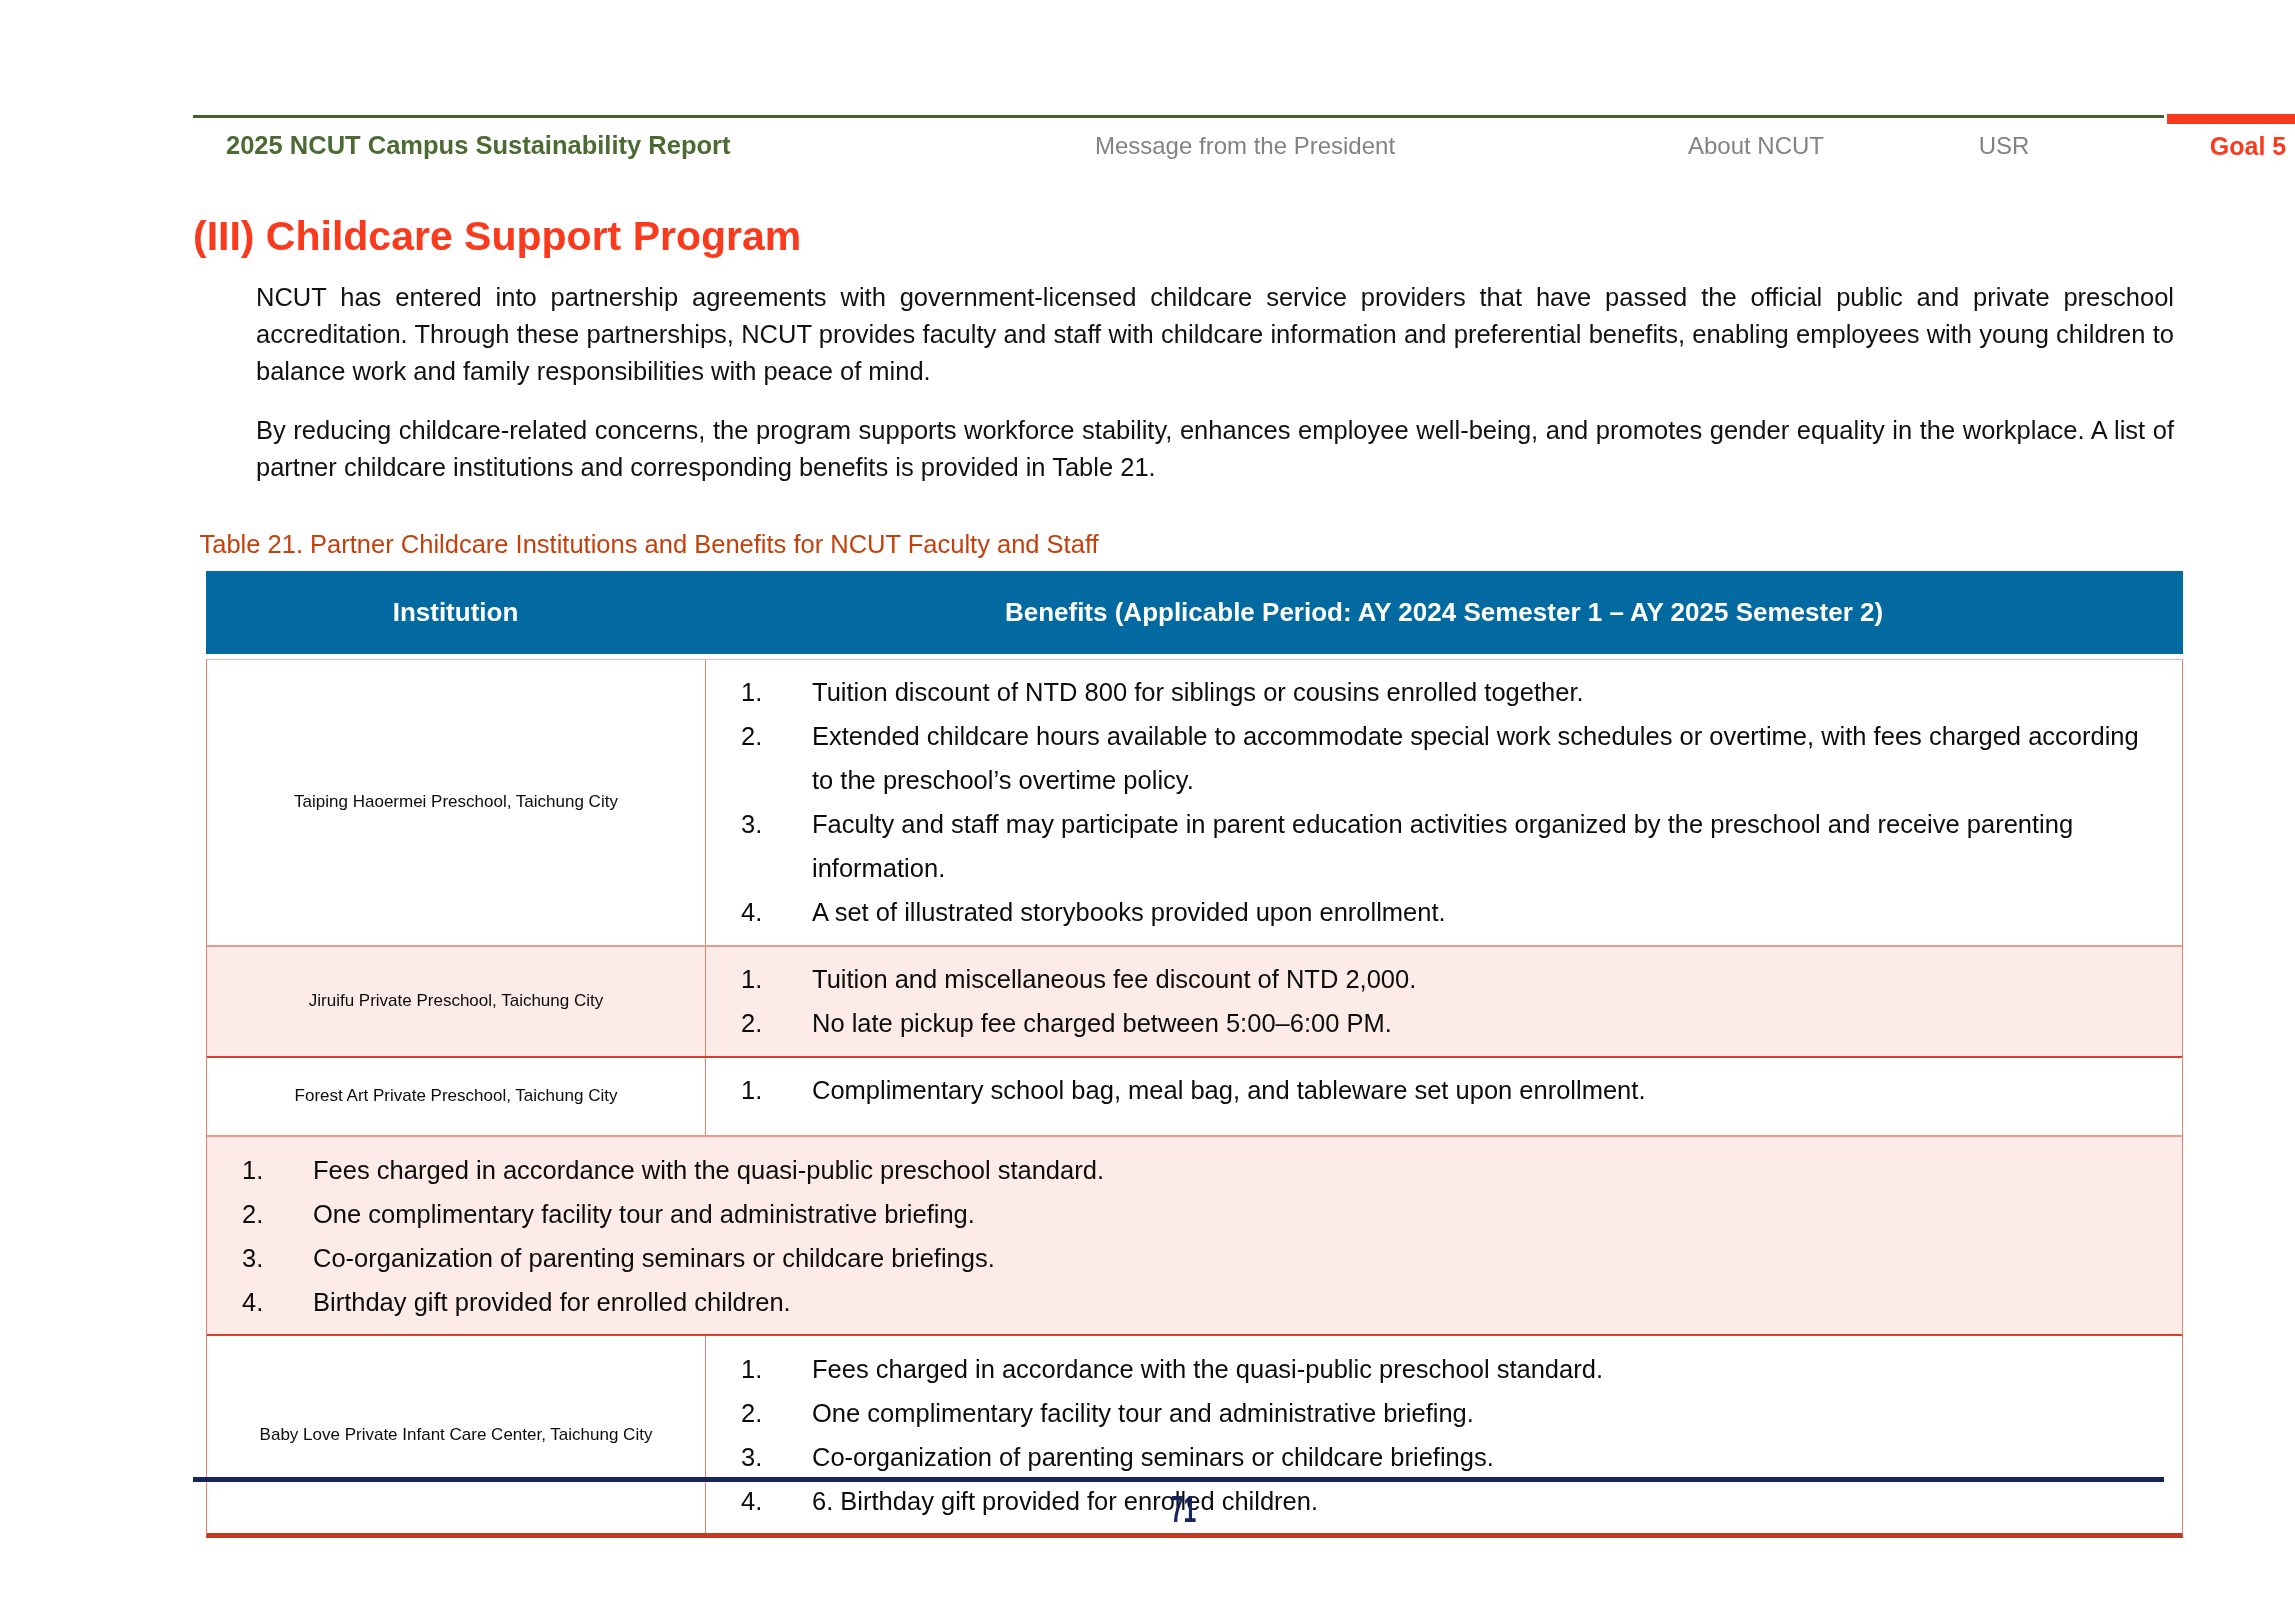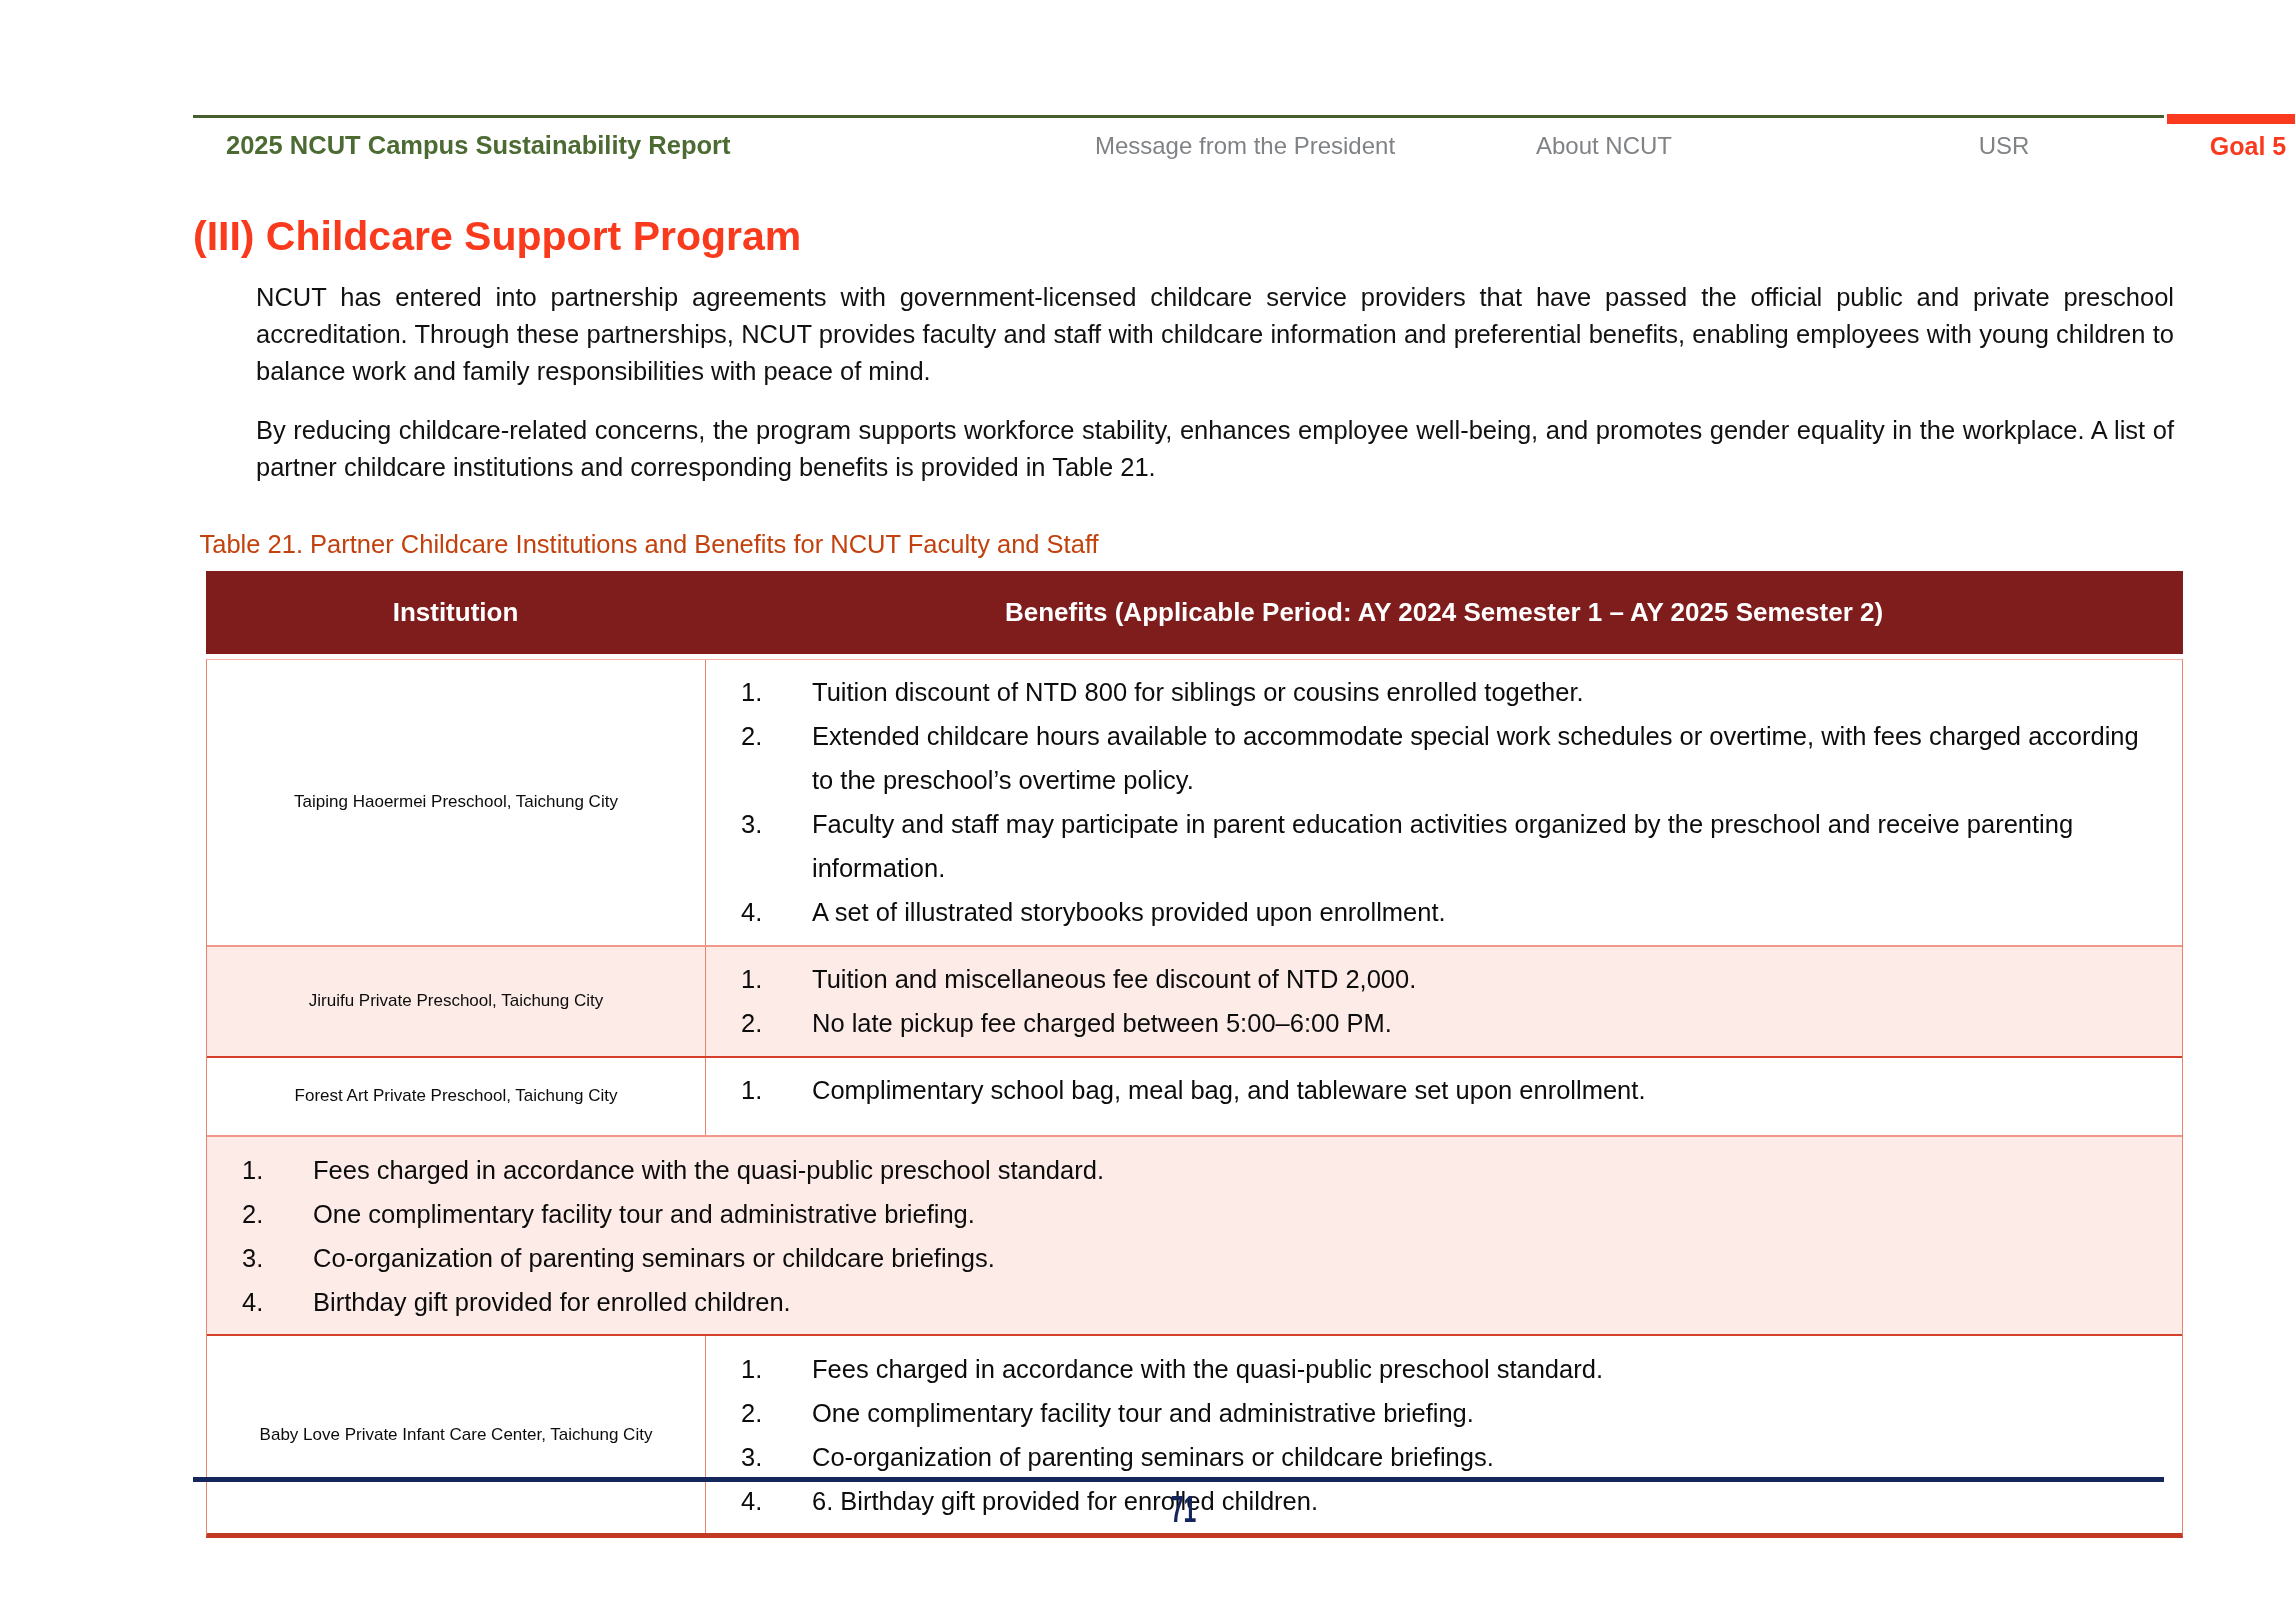--- a/index.html
+++ b/index.html
@@ -26,42 +26,42 @@
   .nav-row { position:absolute; left:0; top:131px; width:100%; height:39px; }
   .report-title {
     position:absolute; left:190px; top:0;
     font-size:25.5px; font-weight:600; color:#4c6b33; white-space:nowrap;
   }
   .nav-item {
     position:absolute; top:1.3px; transform:translateX(-50%);
     font-size:24px; color:#808386; white-space:nowrap;
   }
   .nav-item.active { color:#fa3a1f; font-weight:bold; font-size:25px; }
-  .nav-1 { left:1209px; } .nav-2 { left:1568px; } .nav-3 { left:1968px; } .nav-4 { left:2212px; }
+  .nav-1 { left:1209px; } .nav-2 { left:1720px; } .nav-3 { left:1968px; } .nav-4 { left:2212px; }
 
   
   .main { position:relative; margin:0 160px 0 157px; }
   .section-heading {
     margin:38px 0 0 0;
     font-size:41px; line-height:41px; font-weight:bold; color:#f93a1d;
   }
   .body-para {
     margin:22px 0 0 63px; width:1918px;
     font-size:25.5px; line-height:37px;
     text-align:justify; color:#111111;
   }
   .tbl-caption {
     margin:43px 0 0 6.5px;
     font-size:25.5px; line-height:31px; color:#c2410c;
   }
 
   
   .tbl { margin:10.5px 0 0 13px; width:1977px; box-sizing:border-box; }
   .tbl-header {
-    display:flex; background:#7f1d1d; color:#ffffff;
+    display:flex; background:#0369a1; color:#ffffff;
     height:83px; align-items:center;
   }
   .tbl-header .th { font-weight:bold; font-size:26px; text-align:center; box-sizing:border-box; }
   .th-inst { width:499px; }
   .th-ben  { flex:1; }
 
   .tbl-body {
     margin-top:5.2px;
     border-left:1.3px solid #e8836d;
     border-right:1.3px solid #e8836d;

